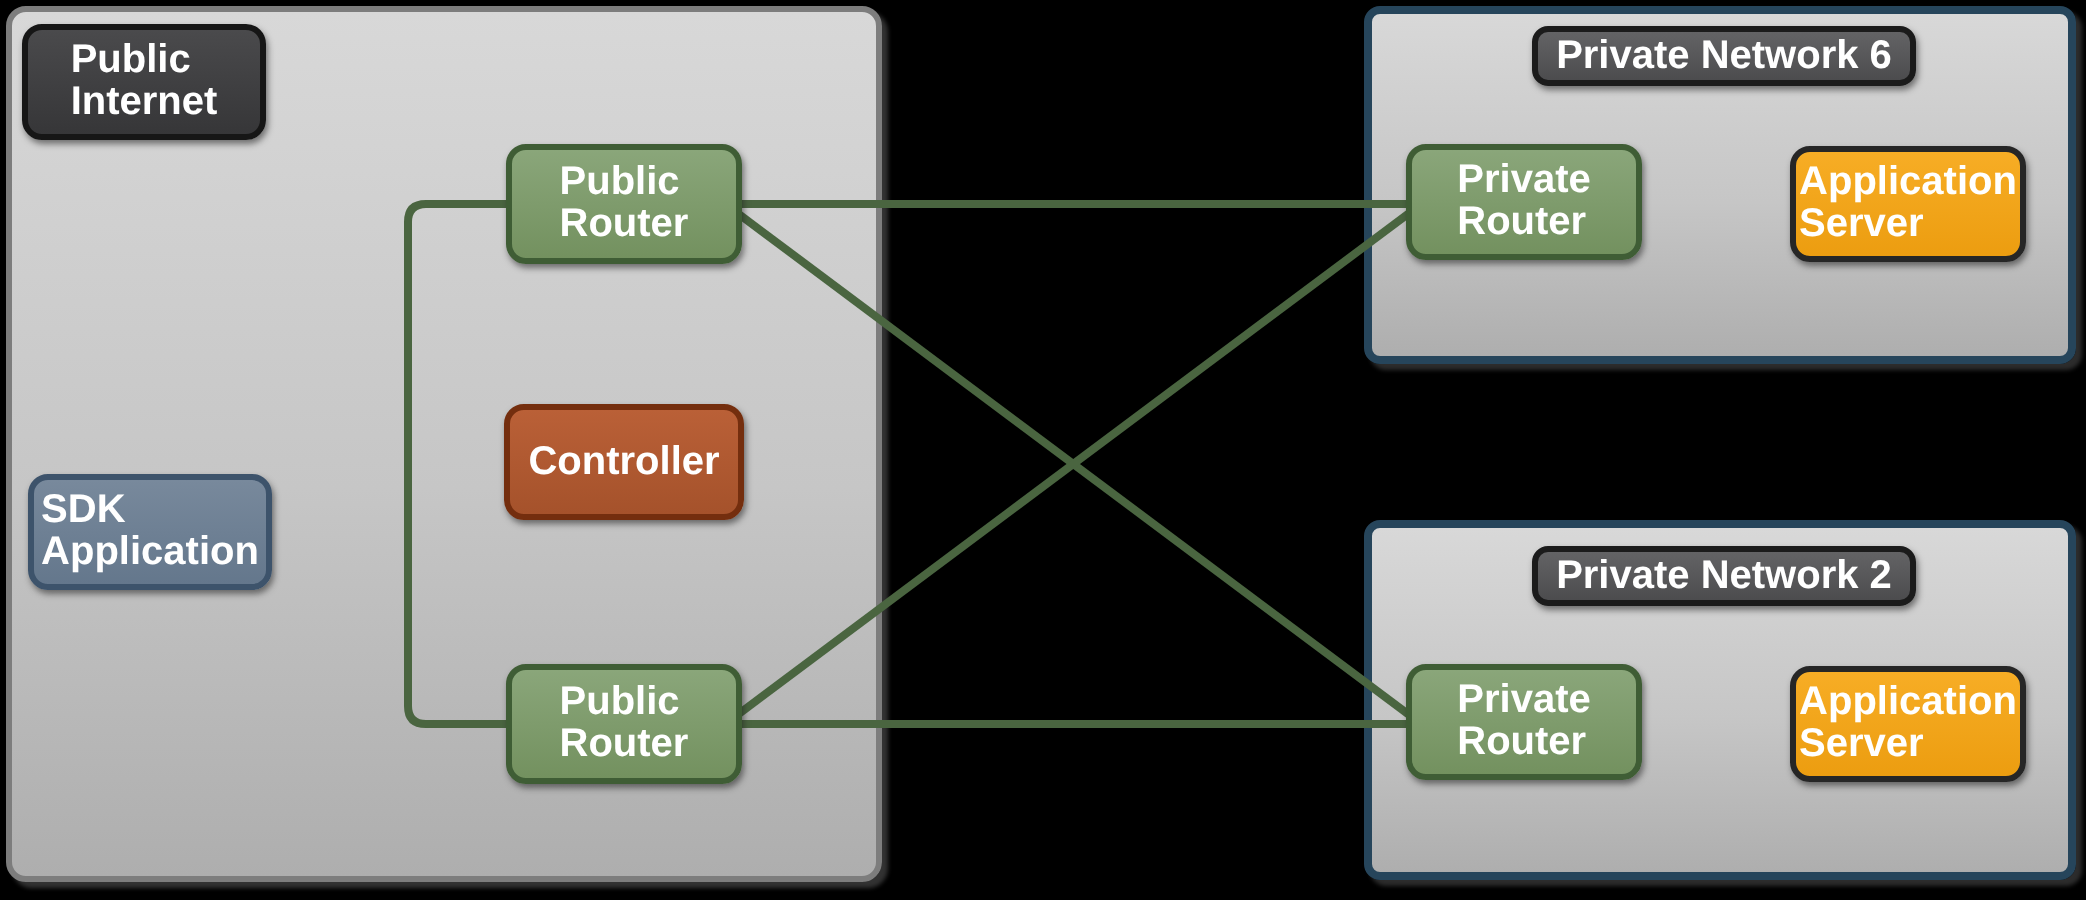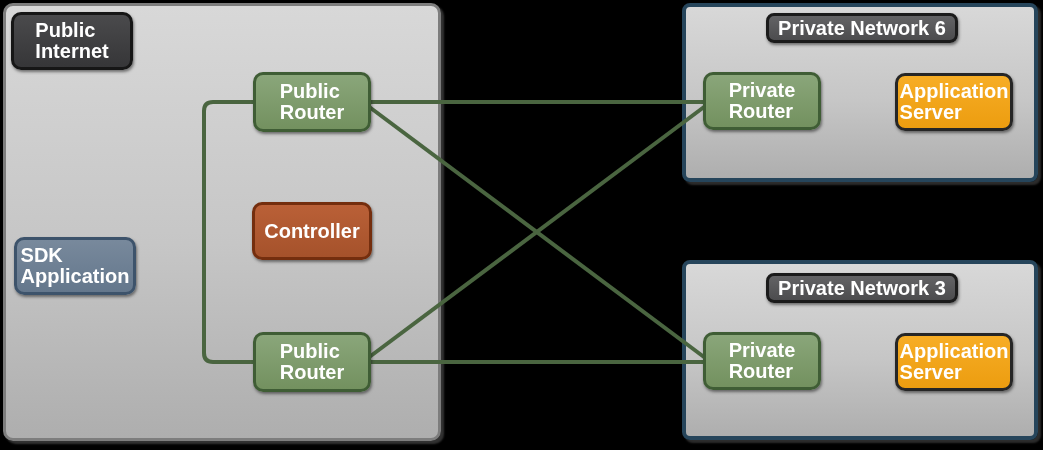--- a/index.html
+++ b/index.html
@@ -137,21 +137,21 @@
 Router</div>
 
   <div id="private-network-1-badge" class="node node-dark-light">Private Network 6</div>
 
   <div id="private-router-1" class="node node-green">Private
 Router</div>
 
   <div id="application-server-1" class="node node-orange">Application
 Server</div>
 
-  <div id="private-network-2-badge" class="node node-dark-light">Private Network 3</div>
+  <div id="private-network-2-badge" class="node node-dark-light">Private Network 2</div>
 
   <div id="private-router-2" class="node node-green">Private
 Router</div>
 
   <div id="application-server-2" class="node node-orange">Application
 Server</div>
 
 </div>
 
 </body></html>

